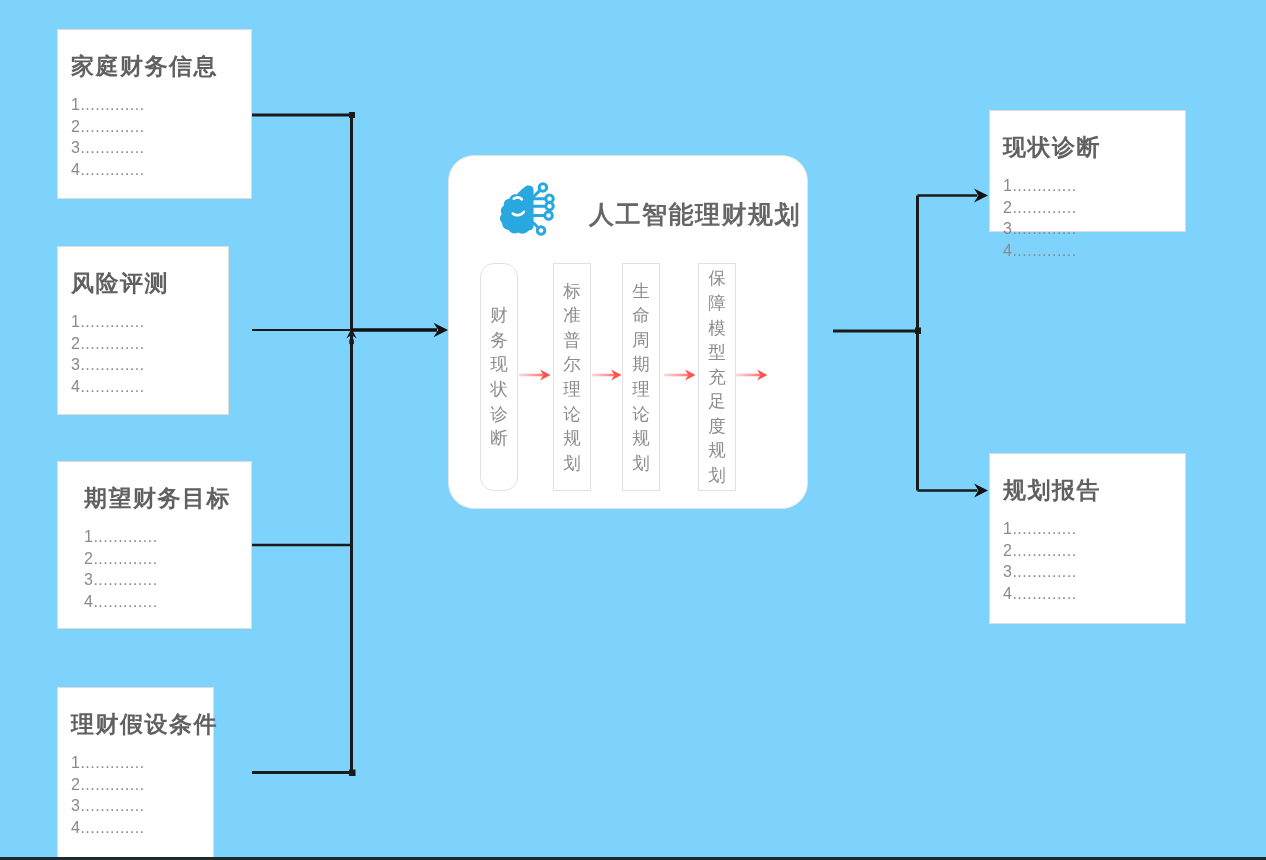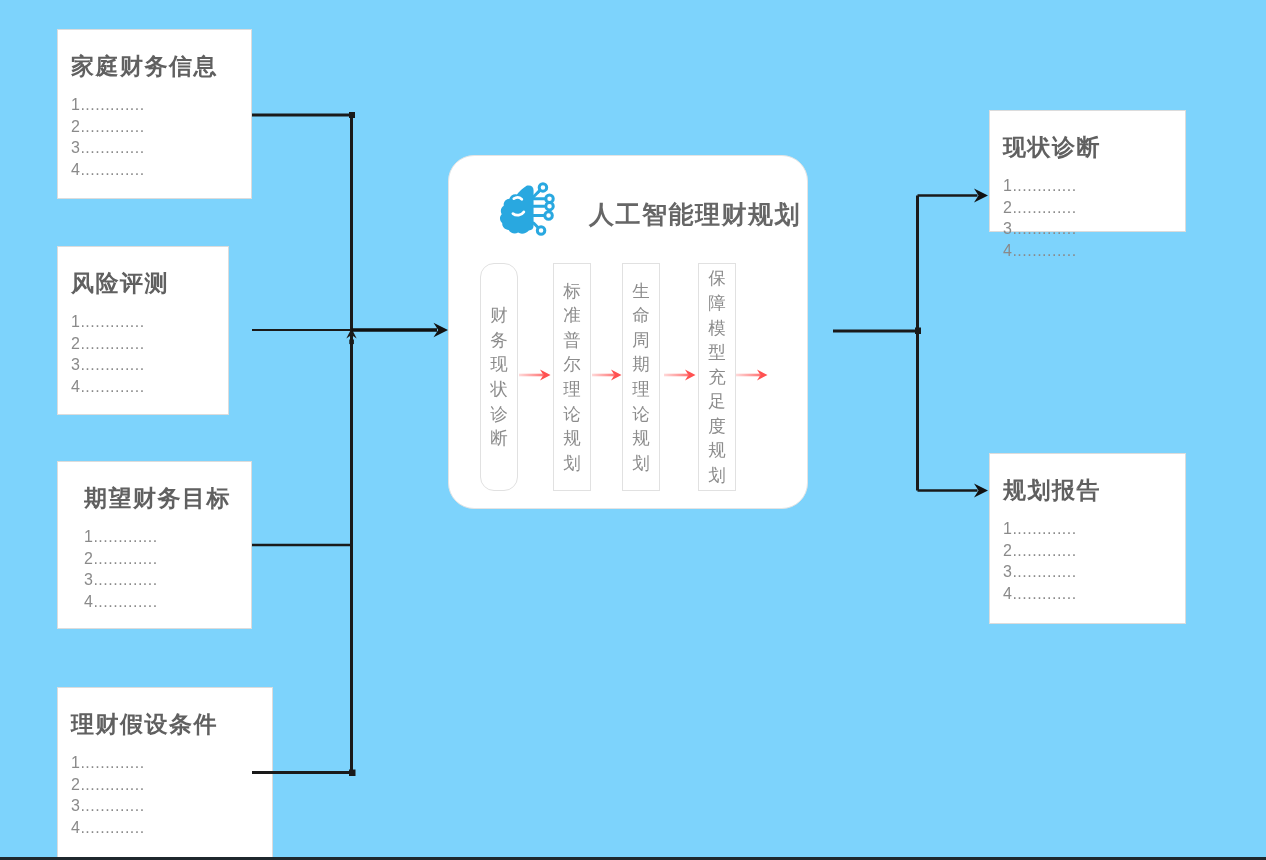--- a/index.html
+++ b/index.html
@@ -11,21 +11,21 @@
   .node{position:absolute;background:#ffffff;border:1px solid #dcdcdc;box-sizing:border-box;}
   .node .title{font-size:23px;font-weight:bold;color:#606060;letter-spacing:1.5px;
                margin:21px 0 12px 13px;white-space:nowrap;}
   .node .items{margin:0 0 0 13px;font-size:16px;color:#8a8a8a;line-height:21.5px;
                letter-spacing:.5px;}
   .items div{white-space:nowrap;}
 
   .in-1{left:57px;top:29px;width:195px;height:170px;}
   .in-2{left:57px;top:246px;width:172px;height:169px;}
   .in-3{left:57px;top:461px;width:195px;height:168px;padding-left:13px;}
-  .in-4{left:57px;top:687px;width:216px;height:172px;border-bottom:none;}
+  .in-4{left:57px;top:687px;width:157px;height:172px;border-bottom:none;}
   .out-1{left:989px;top:110px;width:197px;height:122px;}
   .out-2{left:989px;top:405px;width:197px;height:171px;margin-top:48px;}
 
   
   .panel{position:absolute;left:448px;top:155px;width:360px;height:354px;
          background:#fff;border:1px solid #e4e4e4;border-radius:26px;box-sizing:border-box;}
   .panel-header{position:absolute;left:0;top:0;width:100%;height:107px;}
   .brain-icon{position:absolute;left:48px;top:21px;width:60px;height:62px;}
   .panel-title{position:absolute;left:140px;top:42px;font-size:25px;font-weight:bold;
                color:#666;letter-spacing:1.5px;white-space:nowrap;}

